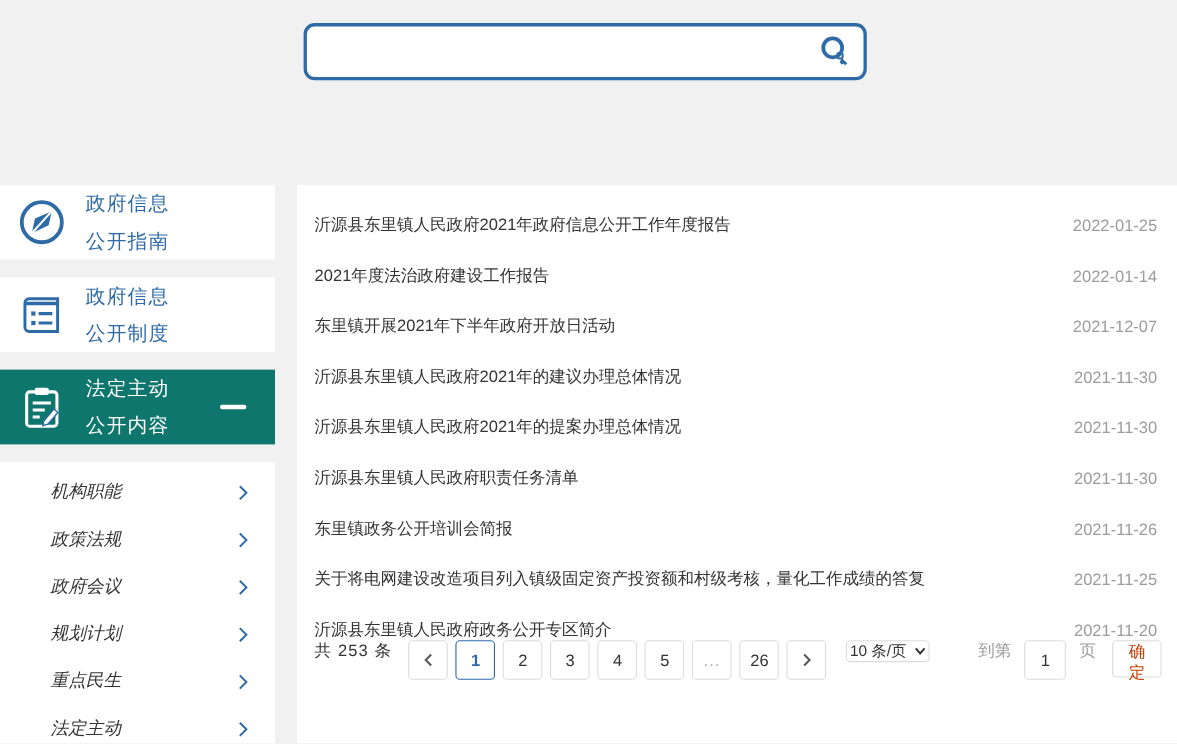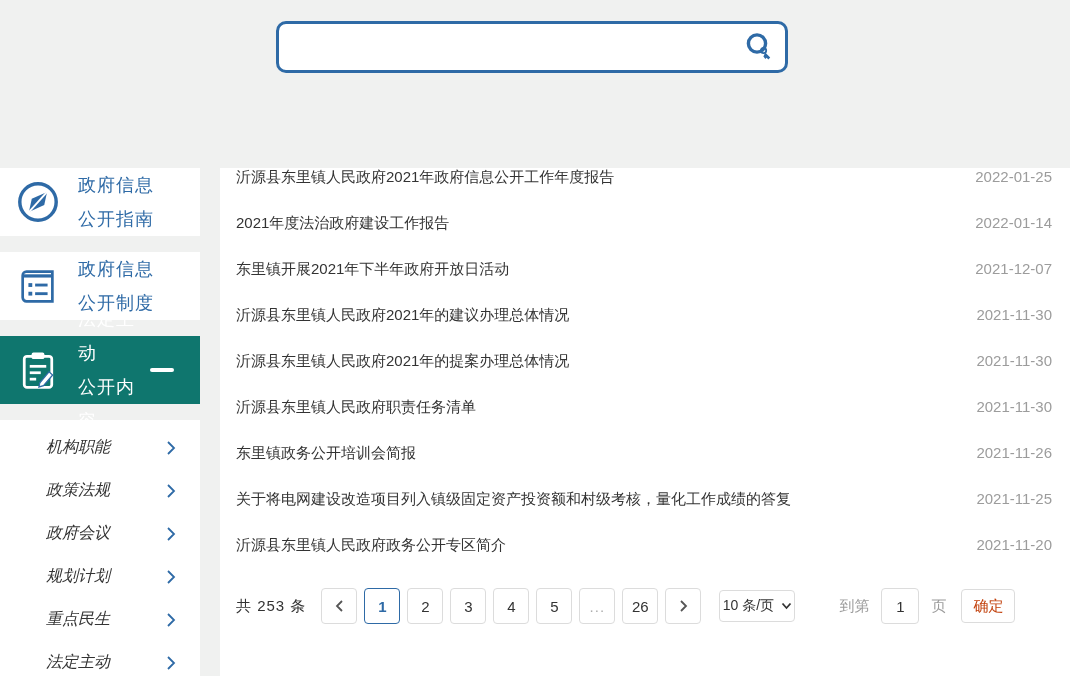--- a/index.html
+++ b/index.html
@@ -13,57 +13,57 @@
     background:#fff; border:3px solid #2e6aa6; border-radius:10px;
     display:flex; align-items:center; }
   .search-box input { flex:1; height:100%; border:none; outline:none;
     background:transparent; font-size:16px; padding:0 14px; color:#333;
     font-family:inherit; }
   .search-btn { width:52px; height:100%; border:none; background:transparent;
     display:flex; align-items:center; justify-content:center; cursor:pointer; }
 
   
   .content { display:flex; width:100%; height:508px; }
-  .sidebar { width:200px; flex:none; display:flex; flex-direction:column; }
+  .sidebar { width:250px; flex:none; display:flex; flex-direction:column; }
   .main { flex:1; margin-left:20px; background:#fff; display:flex; flex-direction:column; }
 
   
   .side-card { height:68px; flex:none; background:#fff; margin-bottom:16px;
     display:flex; align-items:center; padding:0 10px 0 14px; cursor:pointer; }
   .side-card .icon { width:48px; height:48px; flex:none; display:flex;
     align-items:center; justify-content:center; margin-right:16px; }
   .side-card .label { font-size:18px; line-height:34px; color:#2e6aa6; letter-spacing:1px; }
   .side-card.active { background:#0f766e; }
   .side-card.active .label { color:#fff; }
   .collapse-bar { margin-left:auto; margin-right:16px; width:24px; height:4px;
     background:#fff; border-radius:2px; flex:none; }
 
   .submenu { background:#fff; flex:1; padding-top:6px; }
   .menu-item { height:43px; display:flex; align-items:center;
     padding:0 24px 0 46px; font-size:16px; color:#333; cursor:pointer;font-style:italic; }
   .menu-item .chev { margin-left:auto; display:flex; align-items:center; }
 
   
-  .row { height:46px; flex:none; display:flex; align-items:flex-start;
+  .row { height:46px; flex:none; display:flex; align-items:flex-end;
     padding:0 18px 0 16px; font-size:15px; color:#333; cursor:pointer; }
   .row .title { white-space:nowrap; overflow:hidden; text-overflow:ellipsis; }
   .row .date { margin-left:auto; padding-left:20px; color:#9c9c9c; flex:none; }
 
   
-  .pager { height:48px; flex:none; display:flex; align-items:center;
+  .pager { height:48px; flex:none; display:flex; align-items:flex-start;
     padding:0 14px 0 16px; font-size:15px; color:#333; }
   .total { flex:none; margin-right:8px; letter-spacing:1px; }
   .pbtn { min-width:36px; height:36px; padding:0 8px; border:1px solid #dcdcdc;
     border-radius:4px; background:#fff; display:flex; align-items:center;
     justify-content:center; margin-left:7px; font-size:15px; color:#333;
     cursor:pointer; user-select:none; }
   .pbtn.active { border-color:#2e6aa6; color:#2e6aa6; font-weight:bold; }
   .pbtn.ellipsis { color:#adadad; letter-spacing:1px; }
   .pbtn.nav { color:#555; font-size:14px; }
-  .page-size { height:32px; min-width:76px; border:1px solid #dcdcdc; border-radius:4px;
+  .page-size { height:20px; min-width:76px; border:1px solid #dcdcdc; border-radius:4px;
     background:#fff; display:flex; align-items:center; justify-content:center;
     gap:7px; margin-left:18px; font-size:14px; color:#333; cursor:pointer; }
   .goto-label { color:#9c9c9c; margin-left:44px; flex:none; }
   .goto-input { width:38px; height:36px; border:1px solid #dcdcdc; border-radius:4px;
     text-align:center; font-size:15px; color:#333; margin-left:12px; outline:none;
     font-family:inherit; }
   .goto-suffix { color:#9c9c9c; margin-left:12px; }
   .confirm-btn { height:34px; padding:0 11px; border:1px solid #dcdcdc; border-radius:4px;
     background:#fff; font-size:15px; color:#c2410c; margin-left:15px; cursor:pointer;
     font-family:inherit; }

